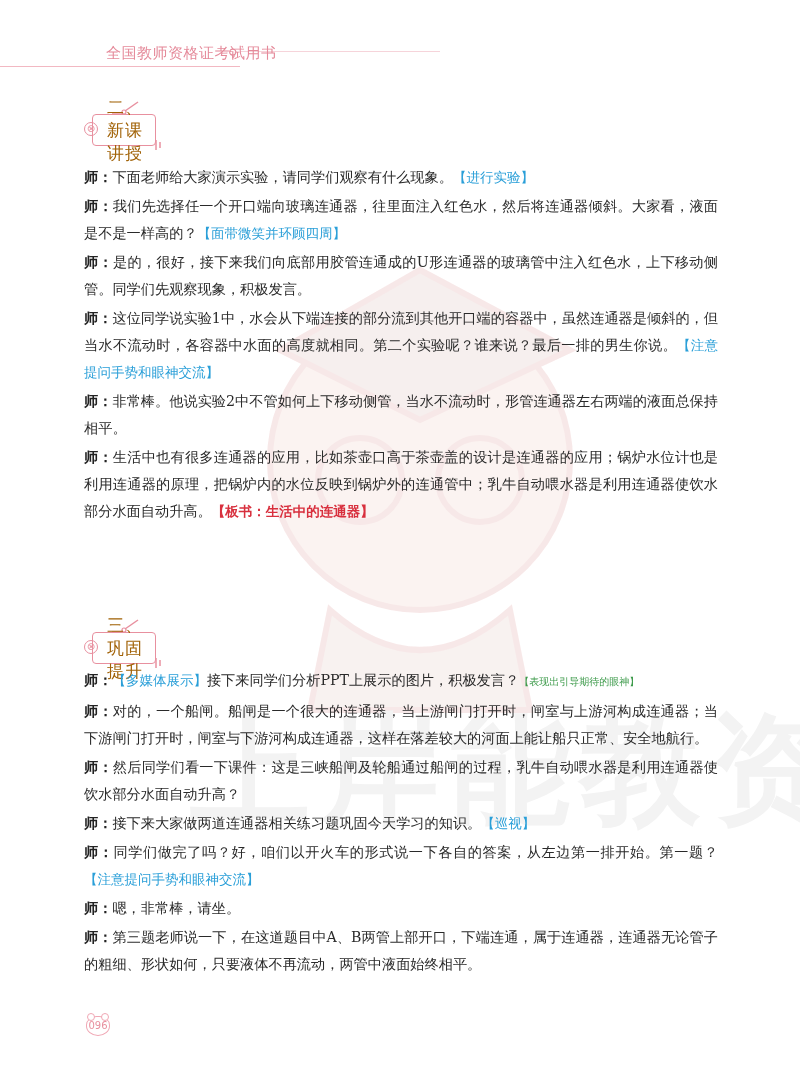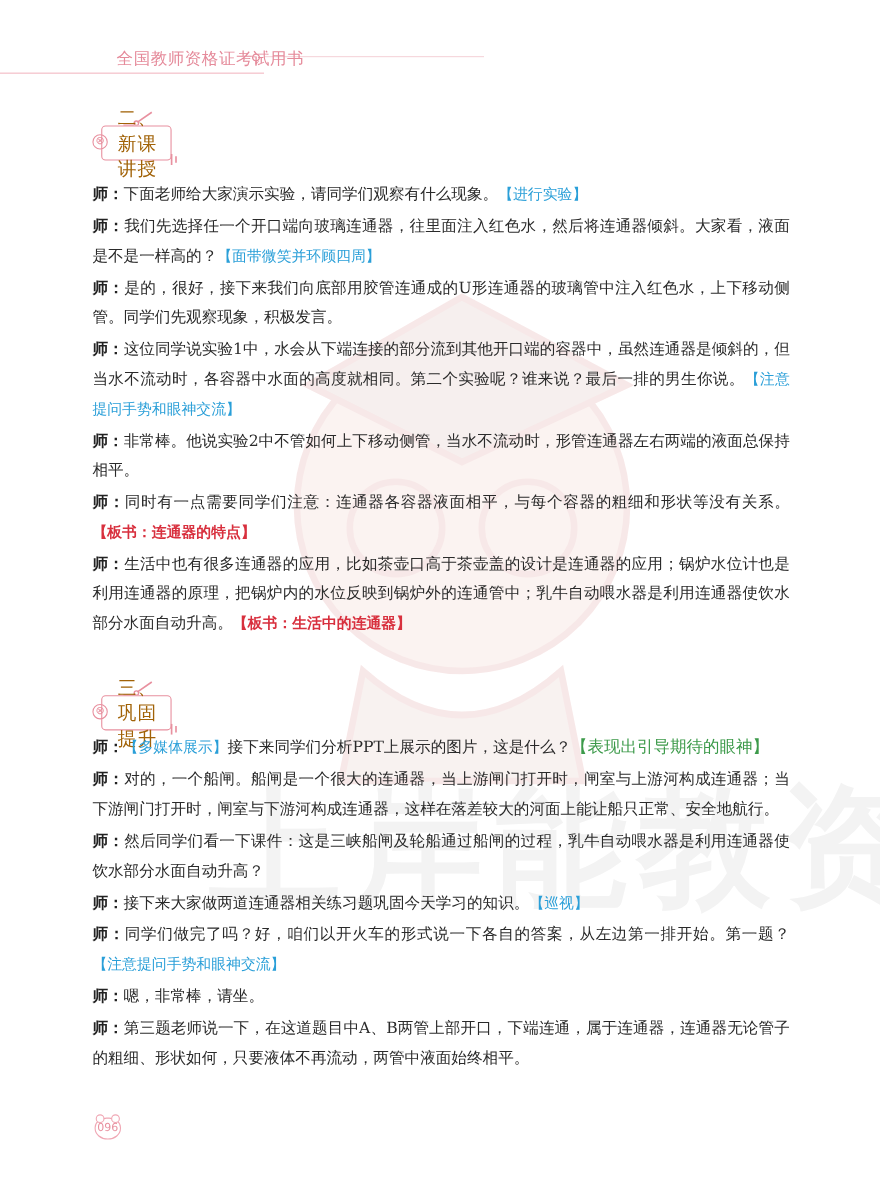--- a/index.html
+++ b/index.html
@@ -20,21 +20,21 @@
   .sec-title { font-size:17px; color:#a16207; letter-spacing:1px; }
   .sec-bulb { position:absolute; left:0; top:18px; width:12px; height:12px; border:1.5px solid #e8909f; border-radius:50%;
     background:#fff; font-size:10px; line-height:12px; text-align:center; color:#e8909f; font-family:"DejaVu Sans",sans-serif; }
   .sec-switch { position:absolute; left:28px; top:-4px; width:30px; height:14px; }
   .sec-battery { position:absolute; left:70px; top:36px; width:8px; height:10px; }
   .content { position:absolute; left:84px; width:634px; font-size:14.2px; line-height:27px; }
   .para { margin:0 0 2px 0; text-align:justify; }
   .spk { font-weight:bold; color:#222; }
   .note-blue { color:#2a9fd8; font-family:"DejaVu Sans",sans-serif; font-size:13.5px; }
   .note-red { color:#d8303e; font-weight:bold; font-family:"DejaVu Sans",sans-serif; font-size:13.5px; }
-  .note-green { color:#3c9a4a; font-family:Liberation Mono, monospace; font-size:15px; }
+  .note-green { color:#3c9a4a; font-family:Liberation Mono, monospace; font-size:10px; }
   .page-num { position:absolute; left:86px; top:1016px; width:22px; height:18px; border:1.5px solid #f0a7b4;
     border-radius:45% 45% 50% 50%; font-size:10px; color:#e8909f; text-align:center; line-height:18px;
     font-family:"DejaVu Sans",sans-serif; }
   .page-num:before, .page-num:after { content:""; position:absolute; top:-4px; width:6px; height:6px;
     border:1.5px solid #f0a7b4; border-radius:50%; background:#fff; }
   .page-num:before { left:0; } .page-num:after { right:0; }
 </style>
 </head>
 <body>
 
@@ -71,42 +71,41 @@
     <line x1="6" y1="2" x2="6" y2="8" stroke="#e8909f" stroke-width="1.5"></line>
   </svg>
 </div>
 
 <div class="content" style="top:164px;" id="sec0">
     <p class="para"><span class="spk">师：</span><span class="">下面老师给大家演示实验，请同学们观察有什么现象。</span><span class="note-blue">【进行实验】</span></p>
     <p class="para"><span class="spk">师：</span><span class="">我们先选择任一个开口端向玻璃连通器，往里面注入红色水，然后将连通器倾斜。大家看，液面是不是一样高的？</span><span class="note-blue">【面带微笑并环顾四周】</span></p>
     <p class="para"><span class="spk">师：</span><span class="">是的，很好，接下来我们向底部用胶管连通成的U形连通器的玻璃管中注入红色水，上下移动侧管。同学们先观察现象，积极发言。</span></p>
     <p class="para"><span class="spk">师：</span><span class="">这位同学说实验1中，水会从下端连接的部分流到其他开口端的容器中，虽然连通器是倾斜的，但当水不流动时，各容器中水面的高度就相同。第二个实验呢？谁来说？最后一排的男生你说。</span><span class="note-blue">【注意提问手势和眼神交流】</span></p>
     <p class="para"><span class="spk">师：</span><span class="">非常棒。他说实验2中不管如何上下移动侧管，当水不流动时，形管连通器左右两端的液面总保持相平。</span></p>
-    <p class="para"><span class="spk">师：</span><span class="">同时有一点需要同学们注意：连通器各容器液面相平，与每个容器的粗细和形状等没有关系。</span><span class="note-red">【板书：连通器的特点】</span></p>
     <p class="para"><span class="spk">师：</span><span class="">生活中也有很多连通器的应用，比如茶壶口高于茶壶盖的设计是连通器的应用；锅炉水位计也是利用连通器的原理，把锅炉内的水位反映到锅炉外的连通管中；乳牛自动喂水器是利用连通器使饮水部分水面自动升高。</span><span class="note-red">【板书：生活中的连通器】</span></p>
   </div>
 
 <div class="section" style="top:622px;">
   <svg class="sec-switch" viewBox="0 0 30 14">
     <line x1="0" y1="14" x2="10" y2="14" stroke="#e8909f" stroke-width="1.5"></line>
     <circle cx="12" cy="12" r="2" fill="#fff" stroke="#e8909f" stroke-width="1.2"></circle>
     <line x1="13" y1="11" x2="26" y2="2" stroke="#e8909f" stroke-width="1.5"></line>
   </svg>
   <div class="sec-bulb">⊗</div>
   <div class="sec-box">
     <span class="sec-title">三、巩固提升</span>
   </div>
   <svg class="sec-battery" viewBox="0 0 8 10">
     <line x1="2" y1="0" x2="2" y2="10" stroke="#e8909f" stroke-width="1.5"></line>
     <line x1="6" y1="2" x2="6" y2="8" stroke="#e8909f" stroke-width="1.5"></line>
   </svg>
 </div>
 
 <div class="content" style="top:667px;" id="sec1">
-    <p class="para"><span class="spk">师：</span><span class="note-blue">【多媒体展示】</span><span class="">接下来同学们分析PPT上展示的图片，这是什么？</span><span class="note-green">【表现出引导期待的眼神】</span></p>
+    <p class="para"><span class="spk">师：</span><span class="note-blue">【多媒体展示】</span><span class="">接下来同学们分析PPT上展示的图片，积极发言？</span><span class="note-green">【表现出引导期待的眼神】</span></p>
     <p class="para"><span class="spk">师：</span><span class="">对的，一个船闸。船闸是一个很大的连通器，当上游闸门打开时，闸室与上游河构成连通器；当下游闸门打开时，闸室与下游河构成连通器，这样在落差较大的河面上能让船只正常、安全地航行。</span></p>
     <p class="para"><span class="spk">师：</span><span class="">然后同学们看一下课件：这是三峡船闸及轮船通过船闸的过程，乳牛自动喂水器是利用连通器使饮水部分水面自动升高？</span></p>
     <p class="para"><span class="spk">师：</span><span class="">接下来大家做两道连通器相关练习题巩固今天学习的知识。</span><span class="note-blue">【巡视】</span></p>
     <p class="para"><span class="spk">师：</span><span class="">同学们做完了吗？好，咱们以开火车的形式说一下各自的答案，从左边第一排开始。第一题？</span><span class="note-blue">【注意提问手势和眼神交流】</span></p>
     <p class="para"><span class="spk">师：</span><span class="">嗯，非常棒，请坐。</span></p>
     <p class="para"><span class="spk">师：</span><span class="">第三题老师说一下，在这道题目中A、B两管上部开口，下端连通，属于连通器，连通器无论管子的粗细、形状如何，只要液体不再流动，两管中液面始终相平。</span></p>
   </div>
 
 <div class="page-num">096</div>
 

